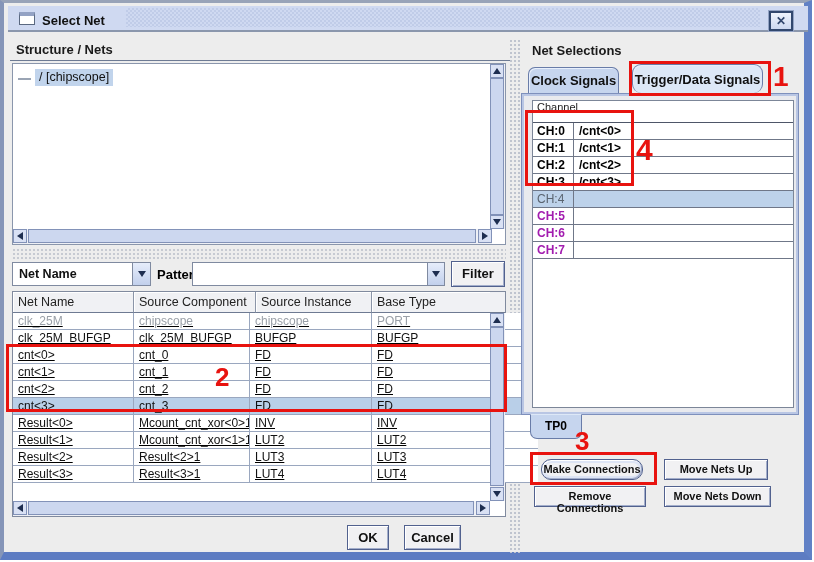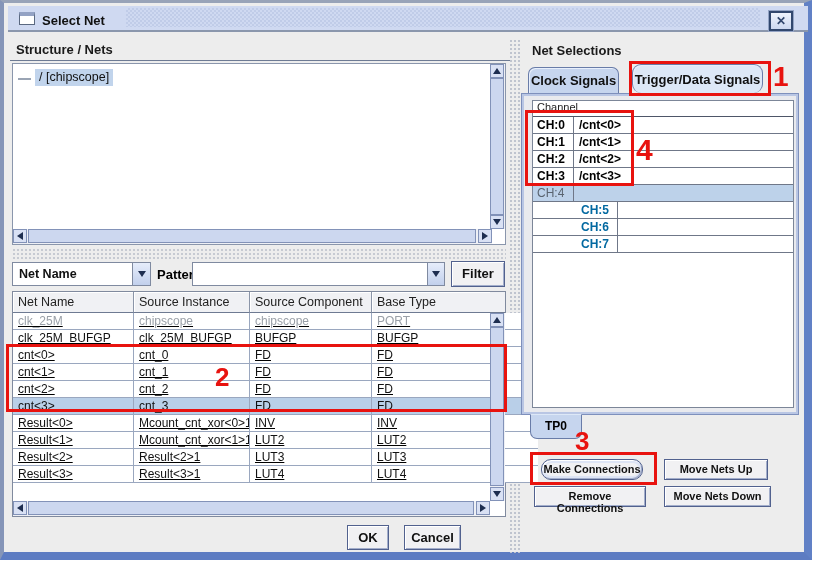--- a/index.html
+++ b/index.html
@@ -87,27 +87,27 @@
 
   
   .tab { position: absolute; border: 1px solid #697ca8; border-bottom: none; border-radius: 7px 7px 0 0;
     background: #c6d5ee; box-shadow: inset 1px 1px 0 #e8effc;
     font-size: 13px; font-weight: bold; color: #111; text-align: center; cursor: pointer; }
   .tab.selected { background: #dde8f7; z-index: 3; }
   #tab-content { position: absolute; left: 517px; top: 90px; width: 278px; height: 322px;
     background: #e9eaee; border: 1px solid #7e90bc; box-shadow: inset 0 0 0 2px #b9c6e4; z-index: 1; }
 
   #ch-table { position: absolute; left: 528px; top: 97px; width: 262px; height: 308px; background: #fff; border: 1px solid #7c8698; z-index: 2; }
-  #ch-head { height: 16px; border-bottom: 1px solid #4e5668; font-size: 11px; color: #222; padding-left: 4px; overflow: hidden; }
+  #ch-head { height: 22px; border-bottom: 1px solid #4e5668; font-size: 11px; color: #222; padding-left: 4px; overflow: hidden; }
   .chrow { height: 17px; display: flex; background: #fff; font-size: 12px; font-weight: bold; border-bottom: 1px solid #6f7788; cursor: default; }
   .chrow .chc { width: 41px; border-right: 1px solid #6f7788; padding: 1px 0 0 4px; white-space: nowrap; }
   .chrow .chn { flex: 1; padding: 1px 0 0 5px; white-space: nowrap; }
   .chrow.selected { background: #bdd2ea; }
   .chrow.selected .chc { font-weight: normal; color: #5a6470; }
-  .chrow.unconnected .chc { color: #0369a1; margin-left: 44px; }
+  .chrow.unconnected .chc { color: #a21caf; }
 
   #tp0-tab { position: absolute; left: 526px; top: 411px; width: 52px; height: 25px; z-index: 2;
     background: #c6d5ee; border: 1px solid #697ca8; border-top: 1px solid #dde8f7; border-radius: 0 0 7px 7px;
     font-size: 12px; font-weight: bold; text-align: center; padding-top: 4px; cursor: pointer; }
 
   
   .ann-rect { position: absolute; border: 3px solid #e8130f; z-index: 50; pointer-events: none; }
   .ann-num { position: absolute; color: #e8130f; font-weight: bold; z-index: 51; pointer-events: none;
     font-family: "Liberation Sans", sans-serif; }
 </style>
@@ -162,22 +162,22 @@
     <div id="pattern-label">Pattern:</div>
     <input id="pattern-input" value="" style="">
     <div id="pattern-arrow">
         <span class="tri down"></span>
       </div>
     <div class="btn" style="left:447px;top:258px;width:54px;height:26px;font-size:13px;padding-top:4px;">Filter</div>
 
     <div id="net-table">
       <div id="net-thead">
           <div class="hcell tc0">Net Name</div>
+          <div class="hcell tc2">Source Component</div>
           <div class="hcell tc1">Source Instance</div>
-          <div class="hcell tc2">Source Component</div>
           <div class="hcell tc3">Base Type</div>
         </div>
       <div id="net-hcorner"></div>
       <div id="net-rows">
           <div class="trow dim">
             <div class="tcell tc0">clk_25M</div>
             <div class="tcell tc1">chipscope</div>
             <div class="tcell tc2">chipscope</div>
             <div class="tcell tc3">PORT</div>
           </div>

